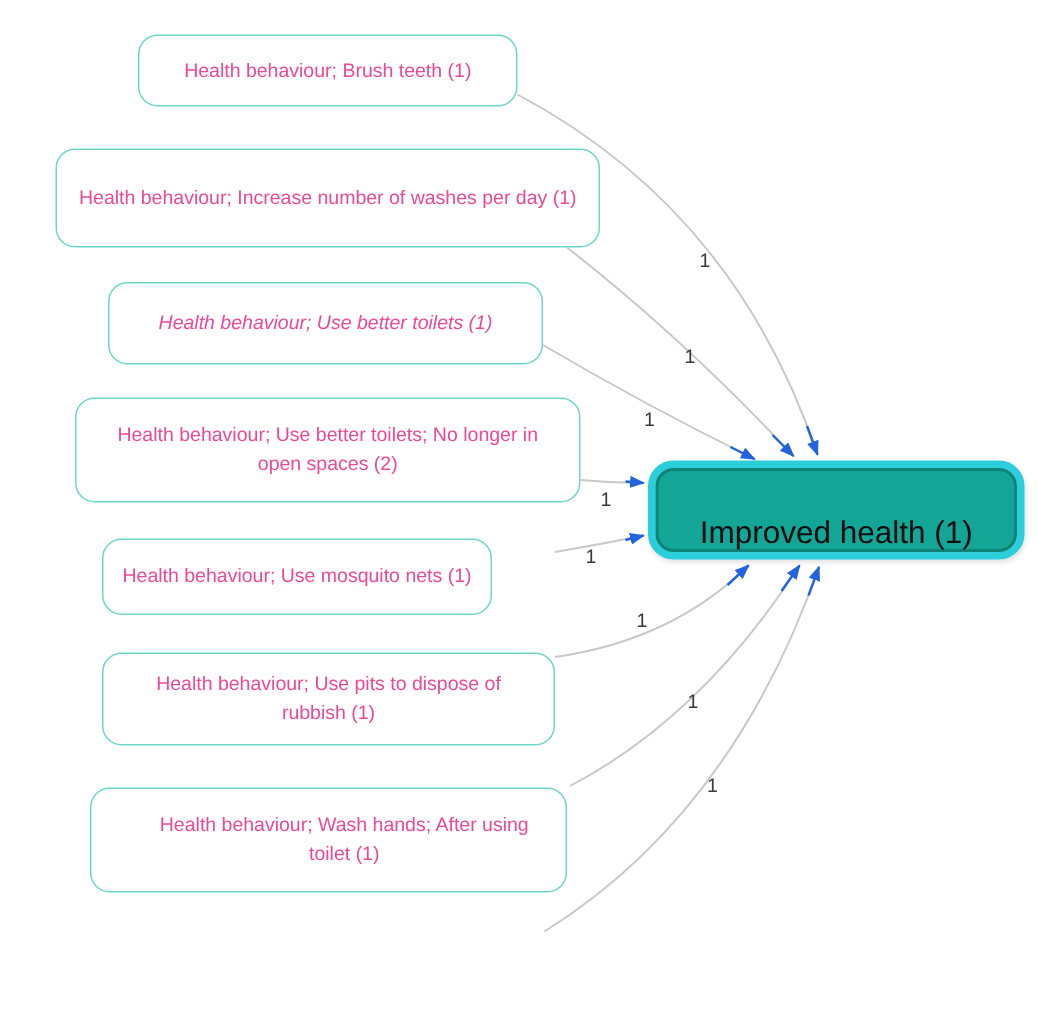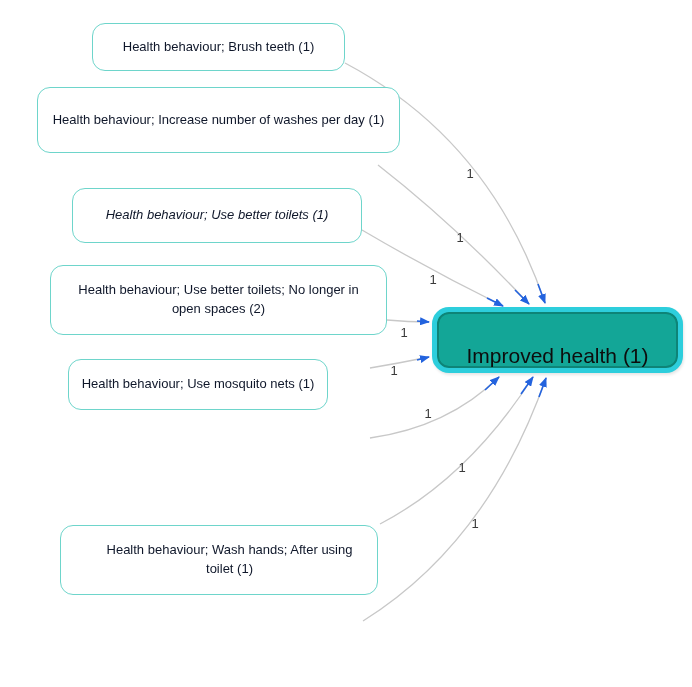--- a/index.html
+++ b/index.html
@@ -24,21 +24,21 @@
     position: absolute;
     box-sizing: border-box;
     background: #ffffff;
     border: 1.5px solid #6ed5cb;
     border-radius: 13px;
     display: flex;
     align-items: center;
     justify-content: center;
     text-align: center;
     padding: 4px 12px;
-    color: #0f172a;
+    color: #ec4899;
     font-size: 13px;
     line-height: 1.45;
   }
   .src-node .lbl { display: block; }
   #target-node {
     position: absolute;
     left: 432px; top: 307px;
     width: 251px; height: 66px;
     box-sizing: border-box;
     background: #13a697;
@@ -99,36 +99,39 @@
       <text class="edge-label" x="428" y="418">1</text>
       <text class="edge-label" x="462" y="472">1</text>
       <text class="edge-label" x="475" y="528">1</text>
     </g>
   </svg>
 
   <div class="src-node" style="left:92px;  top:23px;  width:253px; height:48px;">
     <span class="lbl">Health behaviour; Brush teeth (1)</span>
   </div>
 
-  <div class="src-node" style="left:37px;  top:87px;  width:363px; height:66px;">
+  <div class="src-node" style="left:37px;  top:99px;  width:363px; height:66px;">
     <span class="lbl">Health behaviour; Increase number of washes per day (1)</span>
   </div>
 
   <div class="src-node" style="left:72px;  top:188px; width:290px; height:55px;font-style:italic;">
     <span class="lbl">Health behaviour; Use better toilets (1)</span>
   </div>
 
   <div class="src-node" style="left:50px;  top:265px; width:337px; height:70px;">
     <span class="lbl">Health behaviour; Use better toilets; No longer in open spaces (2)</span>
   </div>
 
   <div class="src-node" style="left:68px;  top:359px; width:260px; height:51px;">
     <span class="lbl">Health behaviour; Use mosquito nets (1)</span>
   </div>
 
+  <div class="src-node" style="left:68px;  top:435px; width:302px; height:62px;">
+    <span class="lbl">Health behaviour; Use pits to dispose of rubbish (1)</span>
+  </div>
 
   <div class="src-node" style="left:60px;  top:525px; width:318px; height:70px;padding-left:33px;">
     <span class="lbl">Health behaviour; Wash hands; After using toilet (1)</span>
   </div>
 
 
   <div id="target-node">
     <span>Improved health (1)</span>
   </div>
 

